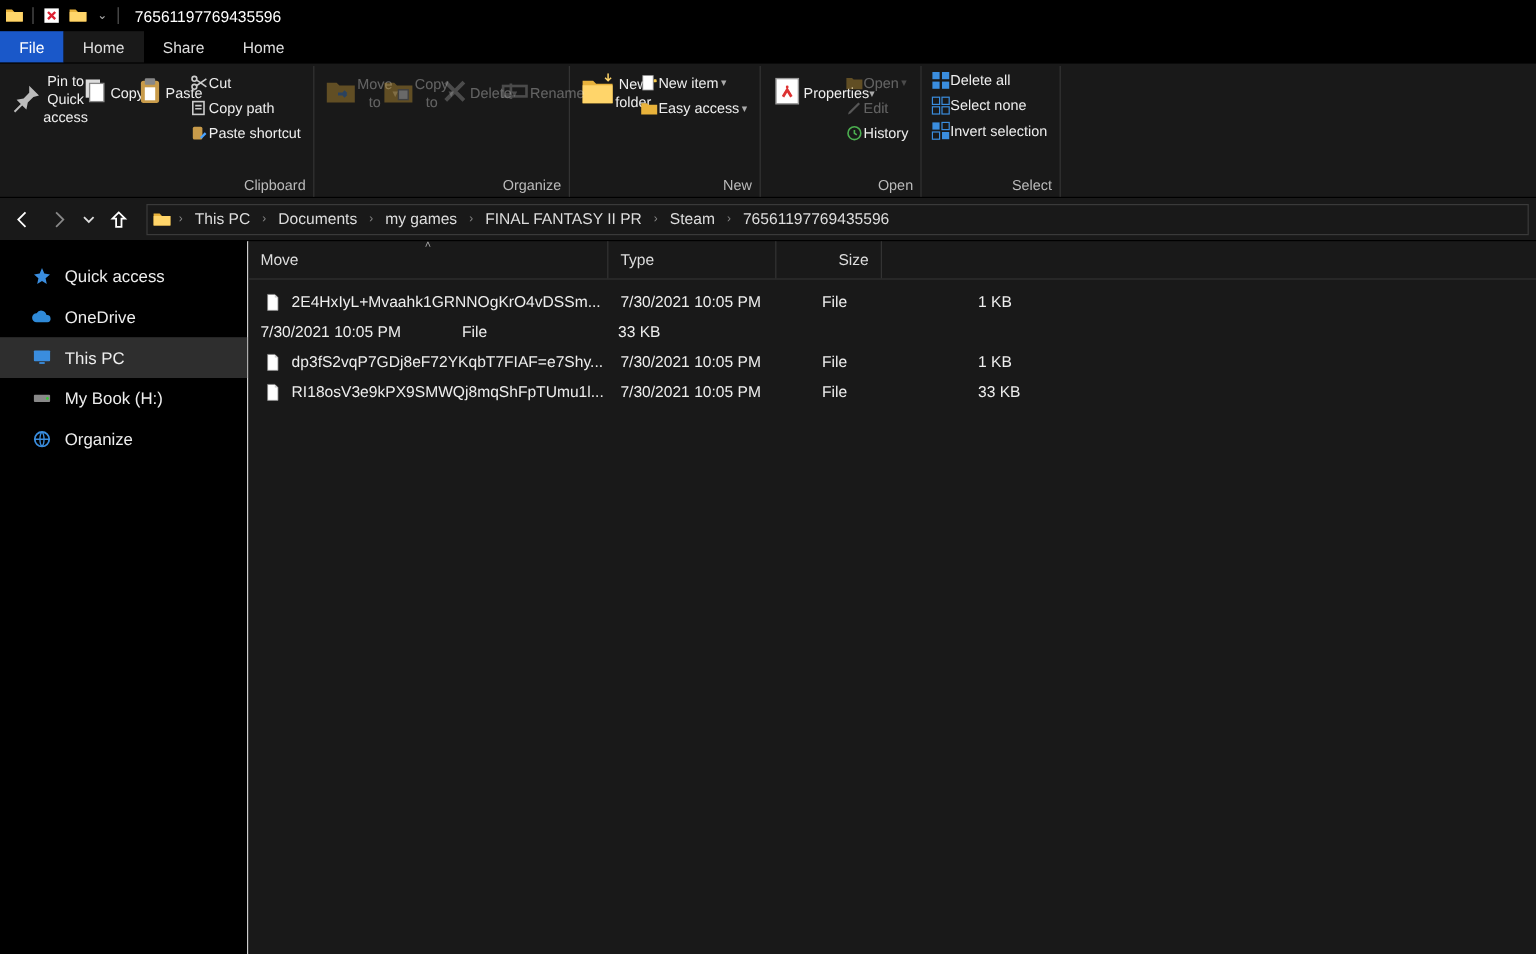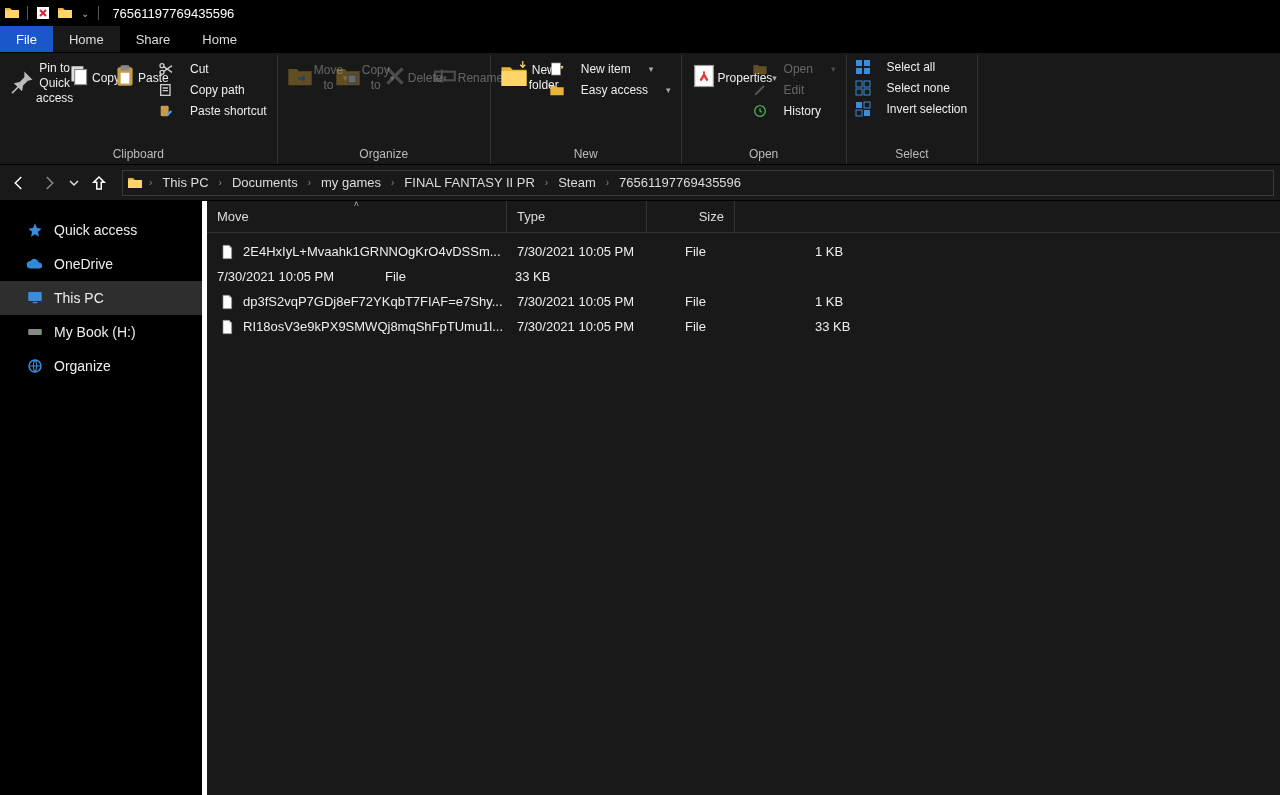--- a/index.html
+++ b/index.html
@@ -40,33 +40,33 @@
     display: flex; align-items: stretch;
     padding-top:2px;
   }
   .group {
     display: flex; flex-direction: column;
     border-right: 1px solid #333;
     padding: 2px 6px 0 6px;
   }
   .group-body { display:flex; flex:1; align-items:flex-start; }
   .group-label {
-    text-align: center; color: #bbb; font-size: 12px;
+    text-align: right; color: #bbb; font-size: 12px;
     padding: 2px 0 3px;
   }
   .big-btn {
     display: flex; flex-direction: row; align-items: center;
     justify-content: flex-start;
     width: 58px; padding: 4px 2px 0; text-align: center;
     font-size: 12px; color:#eee; line-height:1.25;
   }
   .big-btn .ico { width:30px; height:30px; margin-bottom:4px; display:flex; align-items:center; justify-content:center;}
   .big-btn .caret { font-size:9px; color:#aaa; margin-top:1px;}
   .mini-list { display:flex; flex-direction:column; gap:5px; padding:4px 4px 0 2px;}
-  .mini-item { display:flex; align-items:center; gap:16px; font-size:12px; color:#eee; white-space:nowrap;}
+  .mini-item { display:flex; align-items:center; gap:0; font-size:12px; color:#eee; white-space:nowrap;}
   .mini-item .mi-ico { width:16px; height:16px; display:flex; align-items:center; justify-content:center;}
   .mini-caret{font-size:9px;color:#aaa;margin-left:2px;}
   .disabled { opacity:.35; }
 
   
   .navbar {
     height: 36px; background:#191919; display:flex; align-items:center;
     padding: 0 6px; gap:4px; border-bottom:1px solid #000;
   }
   .nav-btn { width:26px; height:26px; display:flex; align-items:center; justify-content:center; color:#ddd;}
@@ -74,21 +74,21 @@
     flex:1; height:26px; display:flex; align-items:center;
     background:#191919; border:1px solid #3a3a3a; margin-left:6px;
     padding:0 4px; gap:4px; color:#ddd;
   }
   .addr .crumb { display:flex; align-items:center; gap:4px; padding:0 4px; white-space:nowrap;}
   .addr .chev  { color:#888; font-size:10px; padding:0 2px;}
 
   
   .main { display:flex; height: calc(795px - 26px - 27px - 112px - 36px); }
   .navpane {
-    width: 207px; background:#000; border-right:5px solid #ffffff;
+    width: 207px; background:#000; border-right:1px solid #ffffff;
     padding-top:12px;
   }
   .nav-item {
     display:flex; align-items:center; gap:10px;
     height:34px; padding:0 0 0 26px; color:#eee; font-size:14px;
   }
   .nav-item.selected { background:#2e2e2e; }
   .nav-ico { width:18px; height:18px; display:flex; align-items:center; justify-content:center;}
 
   .content { flex:1; background:#191919; display:flex; flex-direction:column;}
@@ -347,21 +347,21 @@
       <div class="mini-list" style="padding-top:2px">
         <div class="mini-item">
           <span class="mi-ico">
             <svg width="16" height="16" viewBox="0 0 16 16">
                 <rect x="1" y="1" width="6" height="6" fill="#3a8dde"></rect>
                 <rect x="9" y="1" width="6" height="6" fill="#3a8dde"></rect>
                 <rect x="1" y="9" width="6" height="6" fill="#3a8dde"></rect>
                 <rect x="9" y="9" width="6" height="6" fill="#3a8dde"></rect>
               </svg>
           </span>
-          <span>Select all</span>
+          <span>Delete all</span>
         </div>
         <div class="mini-item">
           <span class="mi-ico">
             <svg width="16" height="16" viewBox="0 0 16 16">
                 <rect x="1" y="1" width="6" height="6" fill="none" stroke="#3a8dde"></rect>
                 <rect x="9" y="1" width="6" height="6" fill="none" stroke="#3a8dde"></rect>
                 <rect x="1" y="9" width="6" height="6" fill="none" stroke="#3a8dde"></rect>
                 <rect x="9" y="9" width="6" height="6" fill="none" stroke="#3a8dde"></rect>
               </svg>
           </span>

